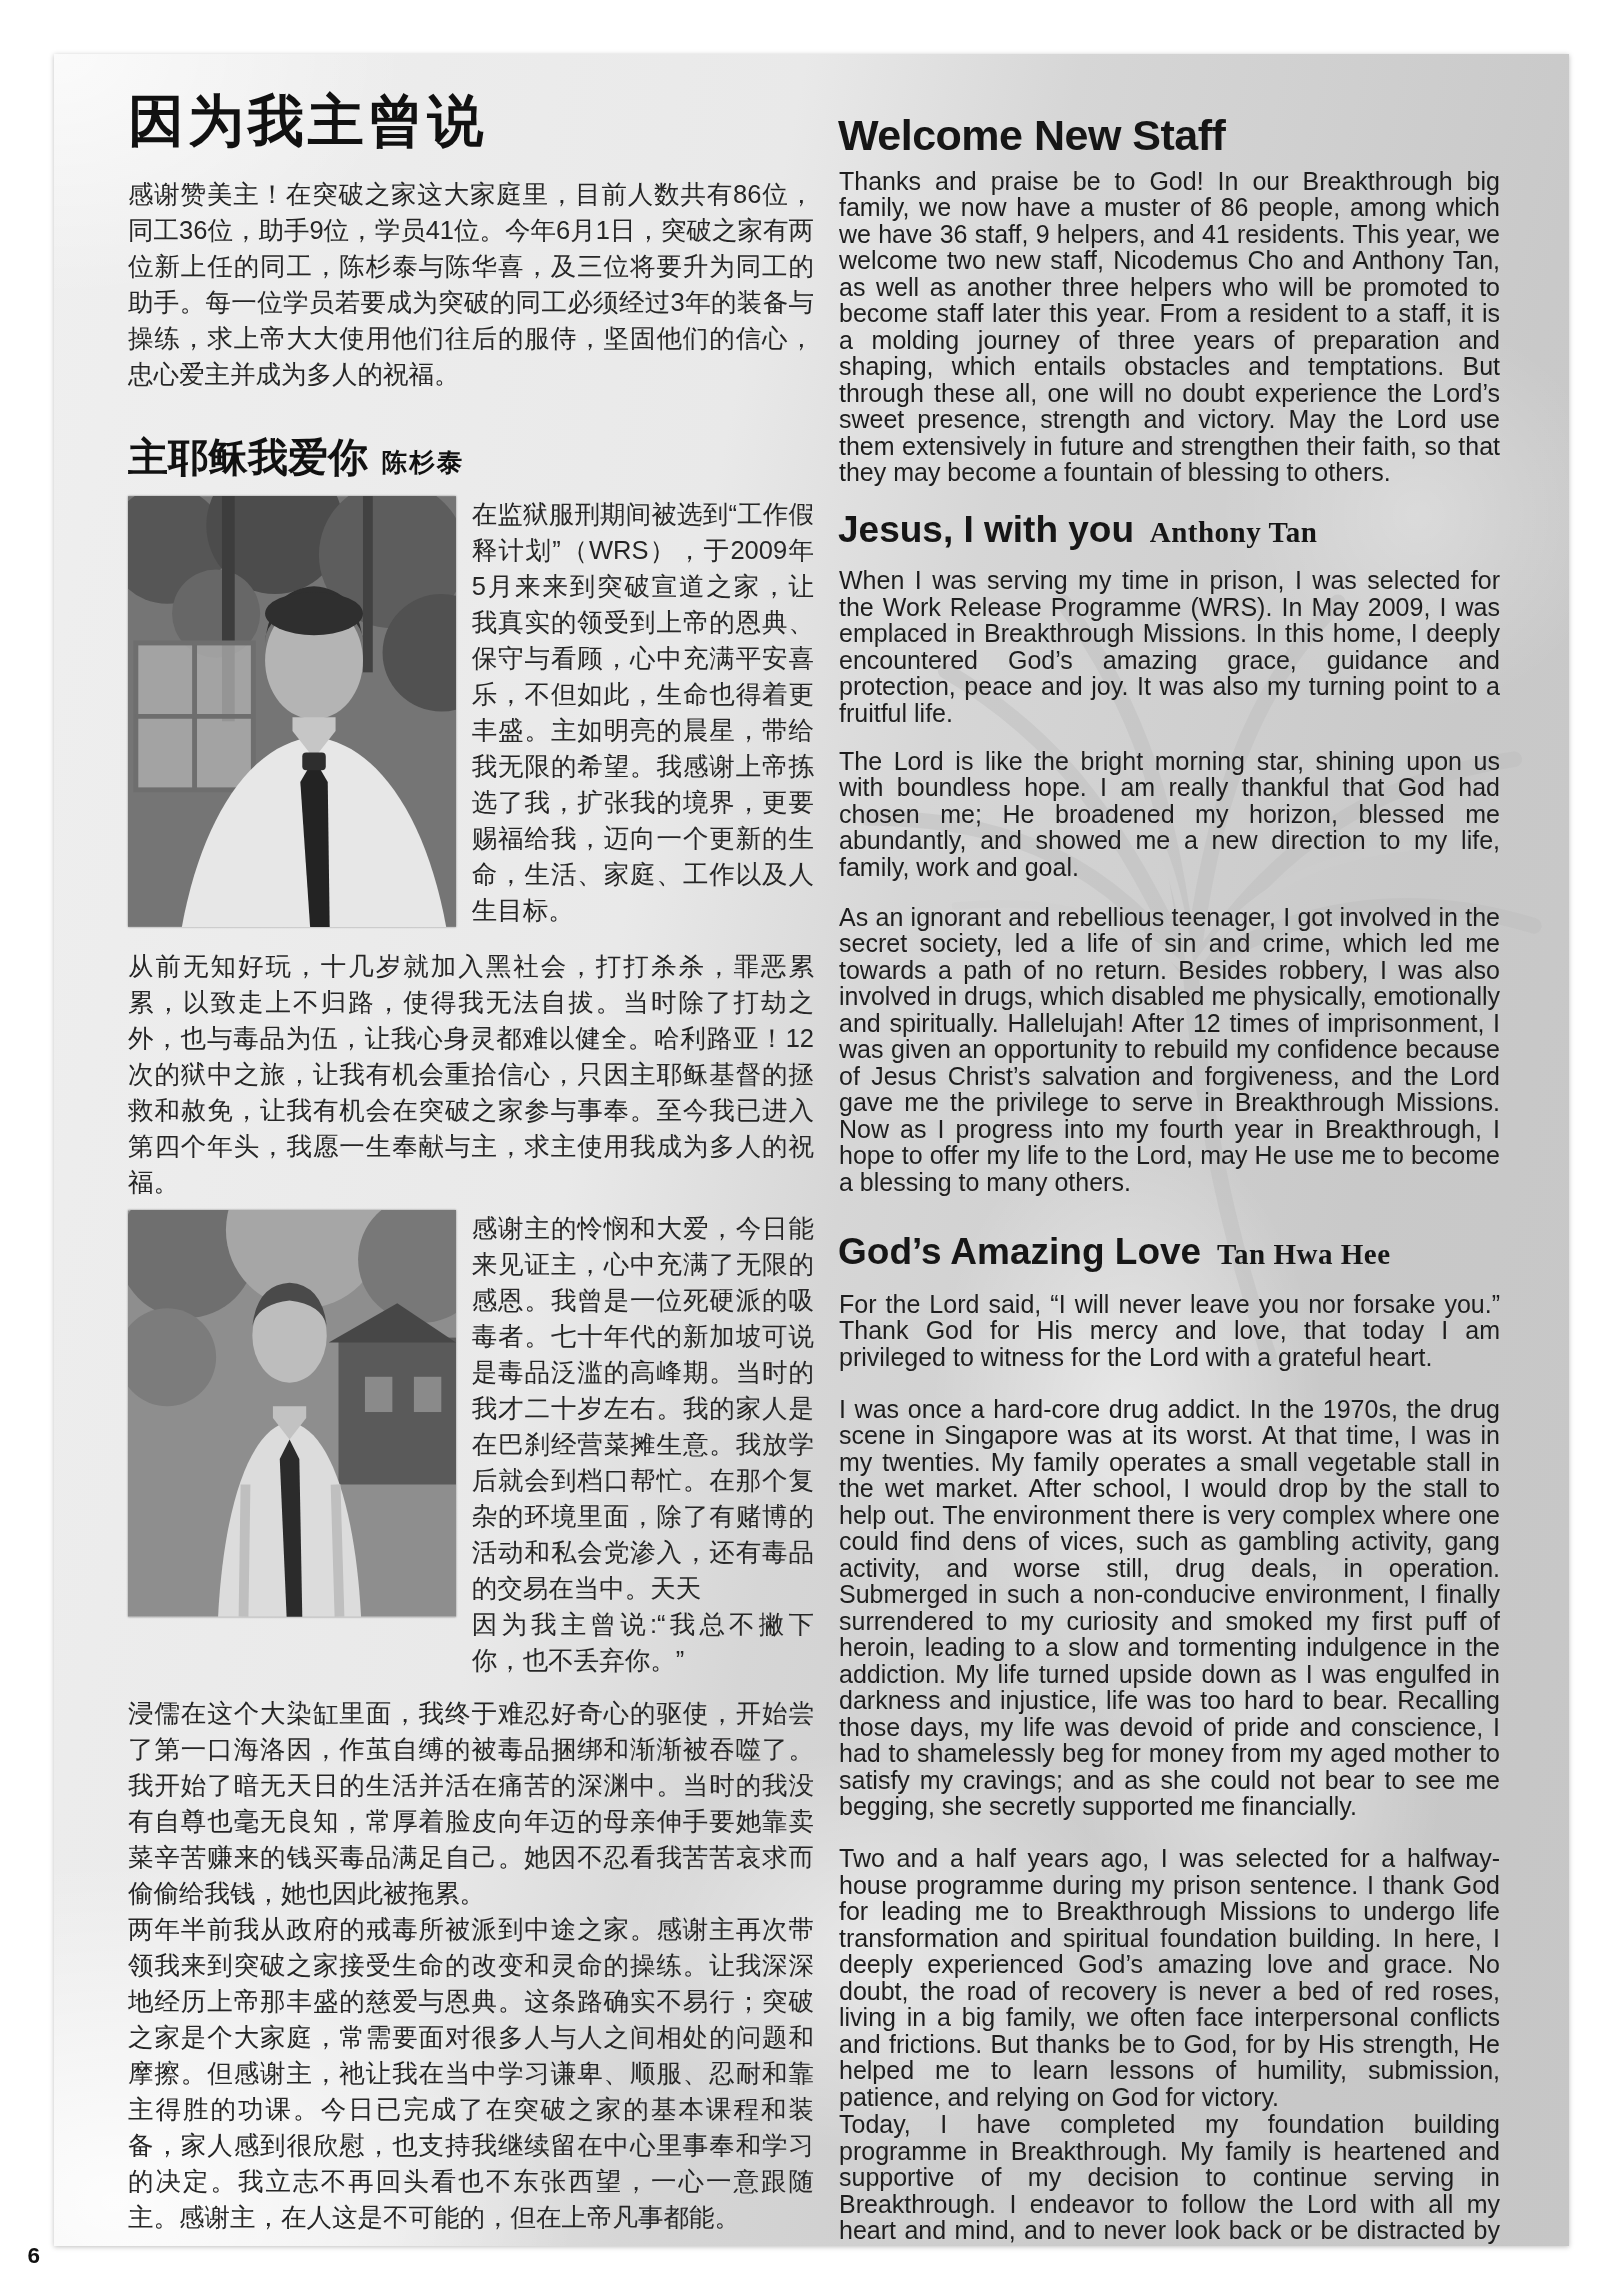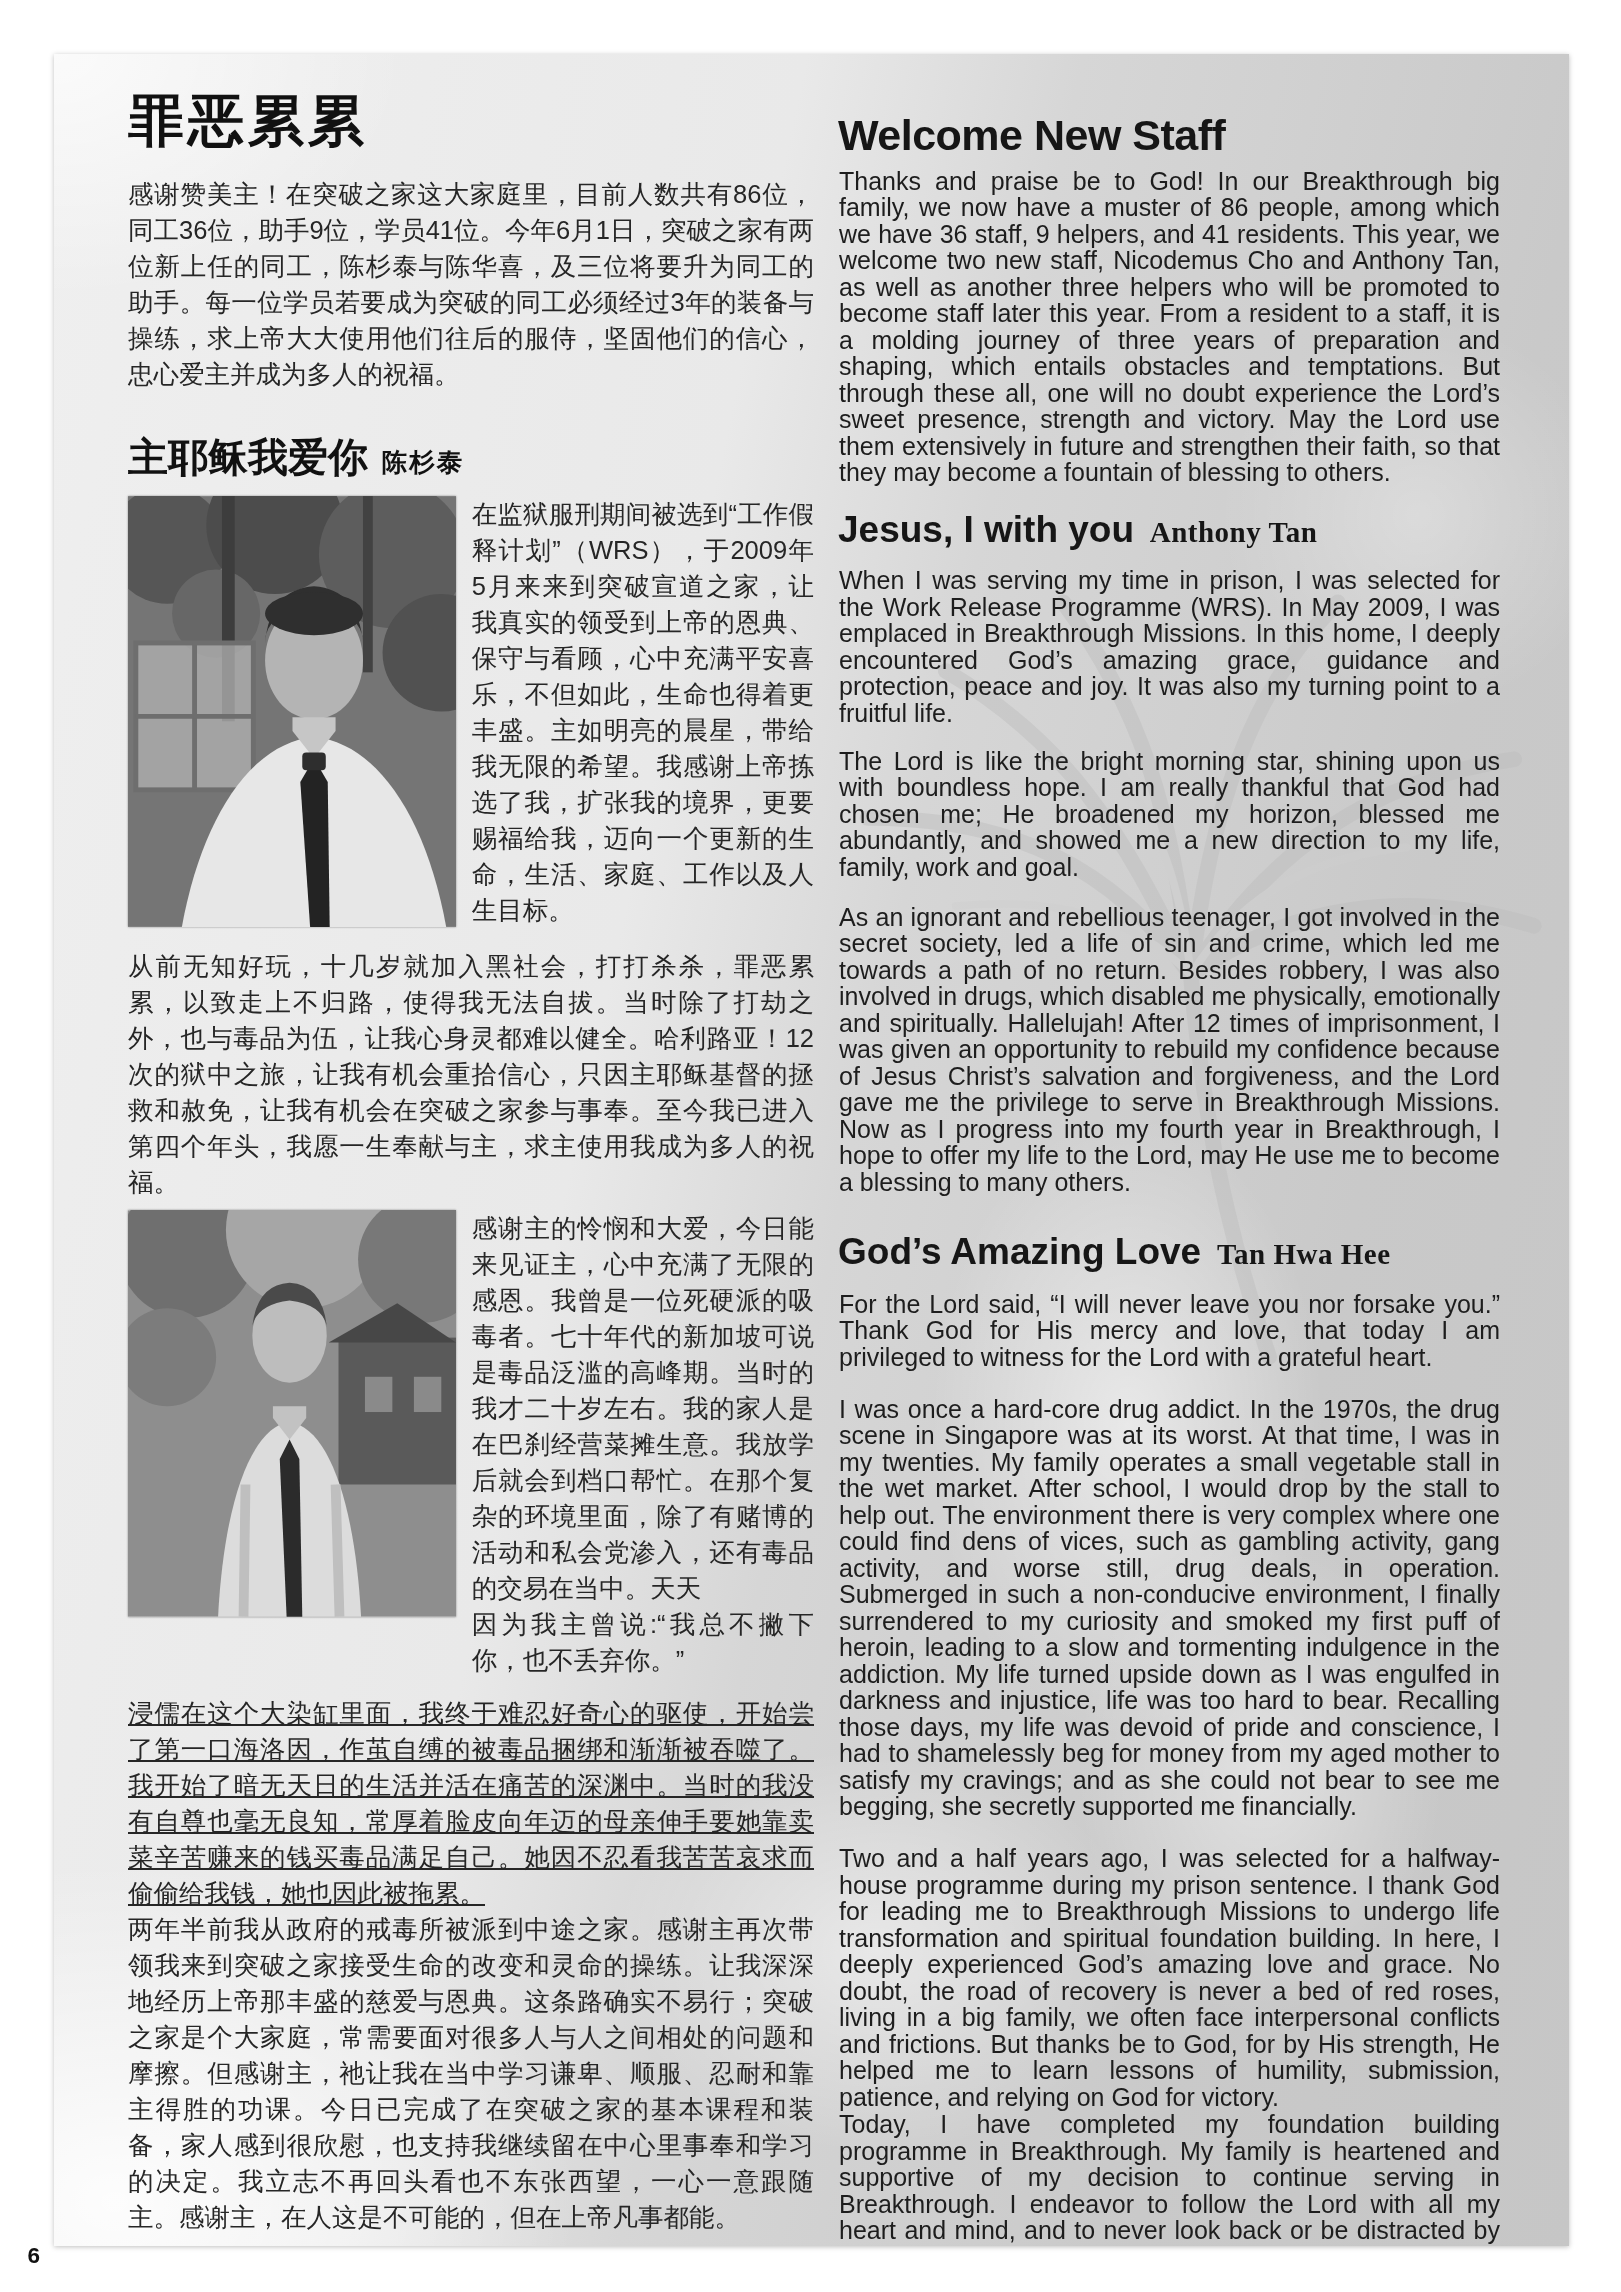--- a/index.html
+++ b/index.html
@@ -33,21 +33,21 @@
   .cn-title{margin-top:35px;font-size:56px;line-height:63px;font-weight:900;color:#111;letter-spacing:3.9px;}
   .cn-body{font-size:25.5px;line-height:36px;text-align:justify;color:#262626;}
   .cn-intro{margin-top:23.5px;}
   .cn-head{margin-top:41px;font-size:40px;line-height:49px;font-weight:900;color:#111;}
   .cn-author{font-size:25.5px;font-weight:700;margin-left:13.7px;letter-spacing:2px;}
   .media-row{display:flex;margin-top:9.8px;}
   .photo{flex:0 0 328px;margin-right:15.7px;}
   .photo svg{display:block;box-shadow:0 0 2px rgba(0,0,0,.4);}
   .side-text{flex:1;font-size:25.5px;line-height:36px;text-align:justify;color:#262626;}
   .cn-full{margin-top:19.6px;}
-  .cn-full2a{margin-top:17.6px;text-decoration:underline;}
+  .cn-full2a{margin-top:17.6px;}
   .cn-full2b{margin-top:0;}
 
   
   .en-title{margin-top:57px;font-size:43px;line-height:49px;font-weight:800;color:#161616;letter-spacing:-0.5px;}
   .en-para{font-size:25px;line-height:26.5px;text-align:justify;color:#1d1d1d;margin:1px;}
   .en-intro{margin-top:7.8px;}
   .en-head{font-size:37px;line-height:45px;font-weight:800;color:#161616;}
   .en-head1{margin-top:21.6px;}
   .en-head2{margin-top:34px;}
   .en-author{font-family:"Liberation Serif","DejaVu Serif",serif;font-size:29px;font-weight:700;margin-left:15.7px;letter-spacing:0.5px;}
@@ -76,21 +76,21 @@
     </g>
     <g fill="none" stroke="#cfcfcf" stroke-width="8" stroke-linecap="round">
       <path d="M420,560 C360,500 280,480 180,490"></path>
       <path d="M420,560 C410,470 390,410 340,340"></path>
       <path d="M420,560 C470,480 540,440 640,430"></path>
     </g>
   </svg>
 
   <div class="col-left">
 
-    <div class="cn-title">罪恶累累</div>
+    <div class="cn-title">因为我主曾说</div>
 
     <div class="cn-body cn-intro">感谢赞美主！在突破之家这大家庭里，目前人数共有86位，同工36位，助手9位，学员41位。今年6月1日，突破之家有两位新上任的同工，陈杉泰与陈华喜，及三位将要升为同工的助手。每一位学员若要成为突破的同工必须经过3年的装备与操练，求上帝大大使用他们往后的服侍，坚固他们的信心，忠心爱主并成为多人的祝福。</div>
 
     <div class="cn-head">
       <span>主耶稣我爱你</span><span class="cn-author">陈杉泰</span>
     </div>
 
     <div class="media-row">
       <div class="photo">
         <svg width="328" height="431" viewBox="0 0 335 440">

